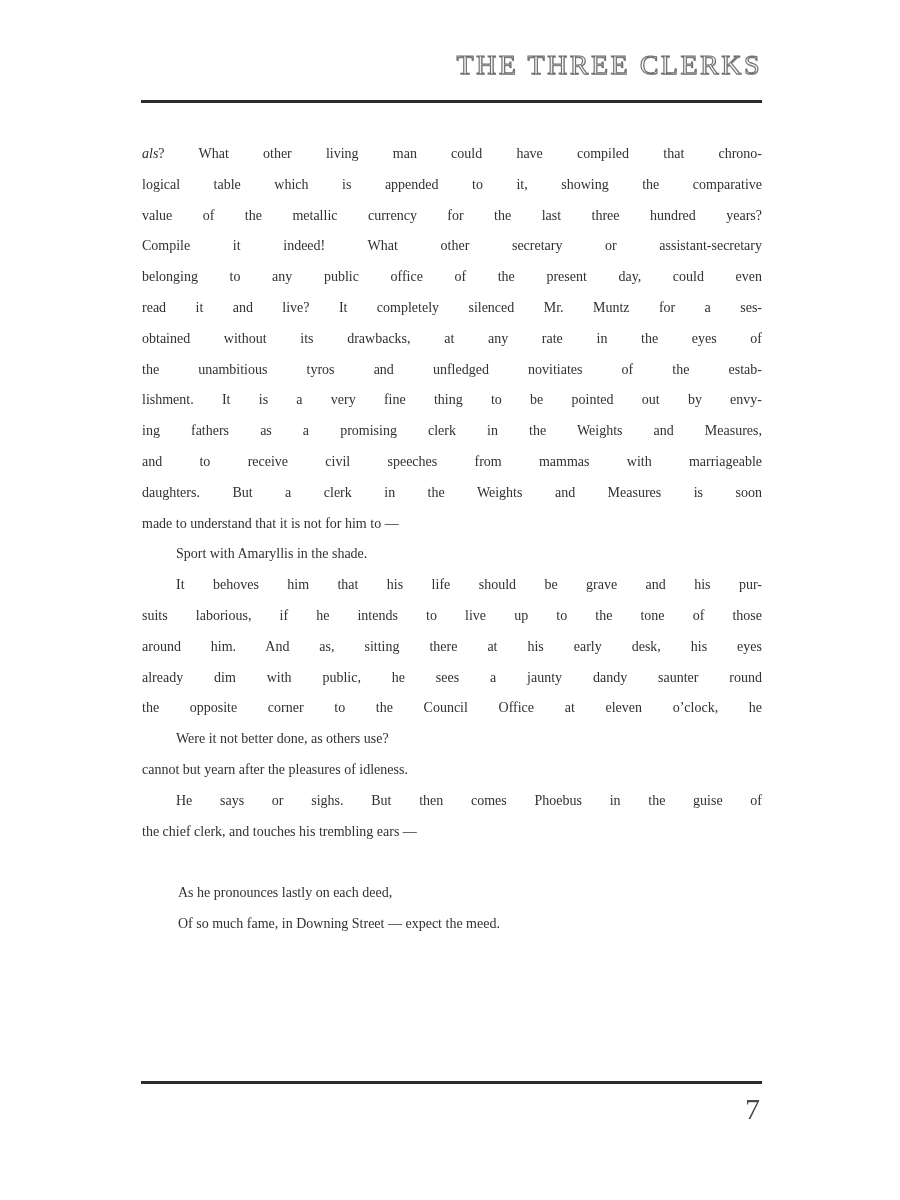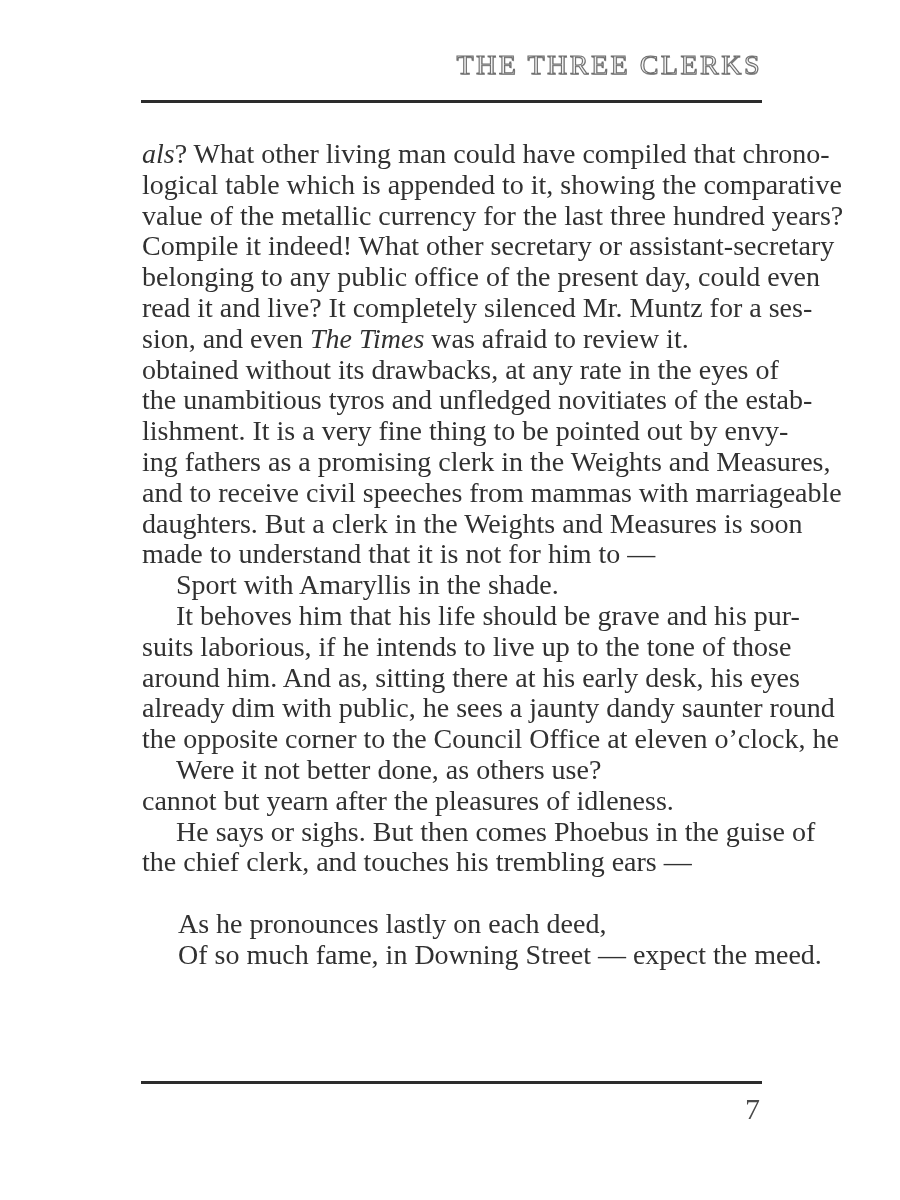--- a/index.html
+++ b/index.html
@@ -36,21 +36,21 @@
     border-top: 3px solid #2c2c2c;
   }
   .rule-top { top: 100px; }
   .rule-bottom { top: 1081px; }
   .body-text {
     position: absolute;
     left: 142px;
     top: 139px;
     width: 620px;
     font-family: "Liberation Serif", serif;
-    font-size: 28px;
+    font-size: 14px;
     line-height: 30.8px;
     color: #313131;
   }
   .line {
     margin: 0;
     white-space: nowrap;
     text-align: justify;
   }
   .line.j { text-align-last: justify; }
   .it { font-style: italic; }
@@ -75,21 +75,20 @@
 
   <div class="rule rule-top"></div>
 
   <div class="body-text">
       <p class="line j"><span class="it">als</span><span>? What other living man could have compiled that chrono-</span></p>
       <p class="line j"><span>logical table which is appended to it, showing the comparative</span></p>
       <p class="line j"><span>value of the metallic currency for the last three hundred years?</span></p>
       <p class="line j"><span>Compile it indeed! What other secretary or assistant-secretary</span></p>
       <p class="line j"><span>belonging to any public office of the present day, could even</span></p>
       <p class="line j"><span>read it and live? It completely silenced Mr. Muntz for a ses-</span></p>
-      <p class="line"><span>sion, and even </span><span class="it">The Times</span><span> was afraid to review it.</span></p>
       <p class="line j"><span>obtained without its drawbacks, at any rate in the eyes of</span></p>
       <p class="line j"><span>the unambitious tyros and unfledged novitiates of the estab-</span></p>
       <p class="line j"><span>lishment. It is a very fine thing to be pointed out by envy-</span></p>
       <p class="line j"><span>ing fathers as a promising clerk in the Weights and Measures,</span></p>
       <p class="line j"><span>and to receive civil speeches from mammas with marriageable</span></p>
       <p class="line j"><span>daughters. But a clerk in the Weights and Measures is soon</span></p>
       <p class="line"><span>made to understand that it is not for him to —</span></p>
       <p class="line ind1"><span>Sport with Amaryllis in the shade.</span></p>
       <p class="line j ind1"><span>It behoves him that his life should be grave and his pur-</span></p>
       <p class="line j"><span>suits laborious, if he intends to live up to the tone of those</span></p>

